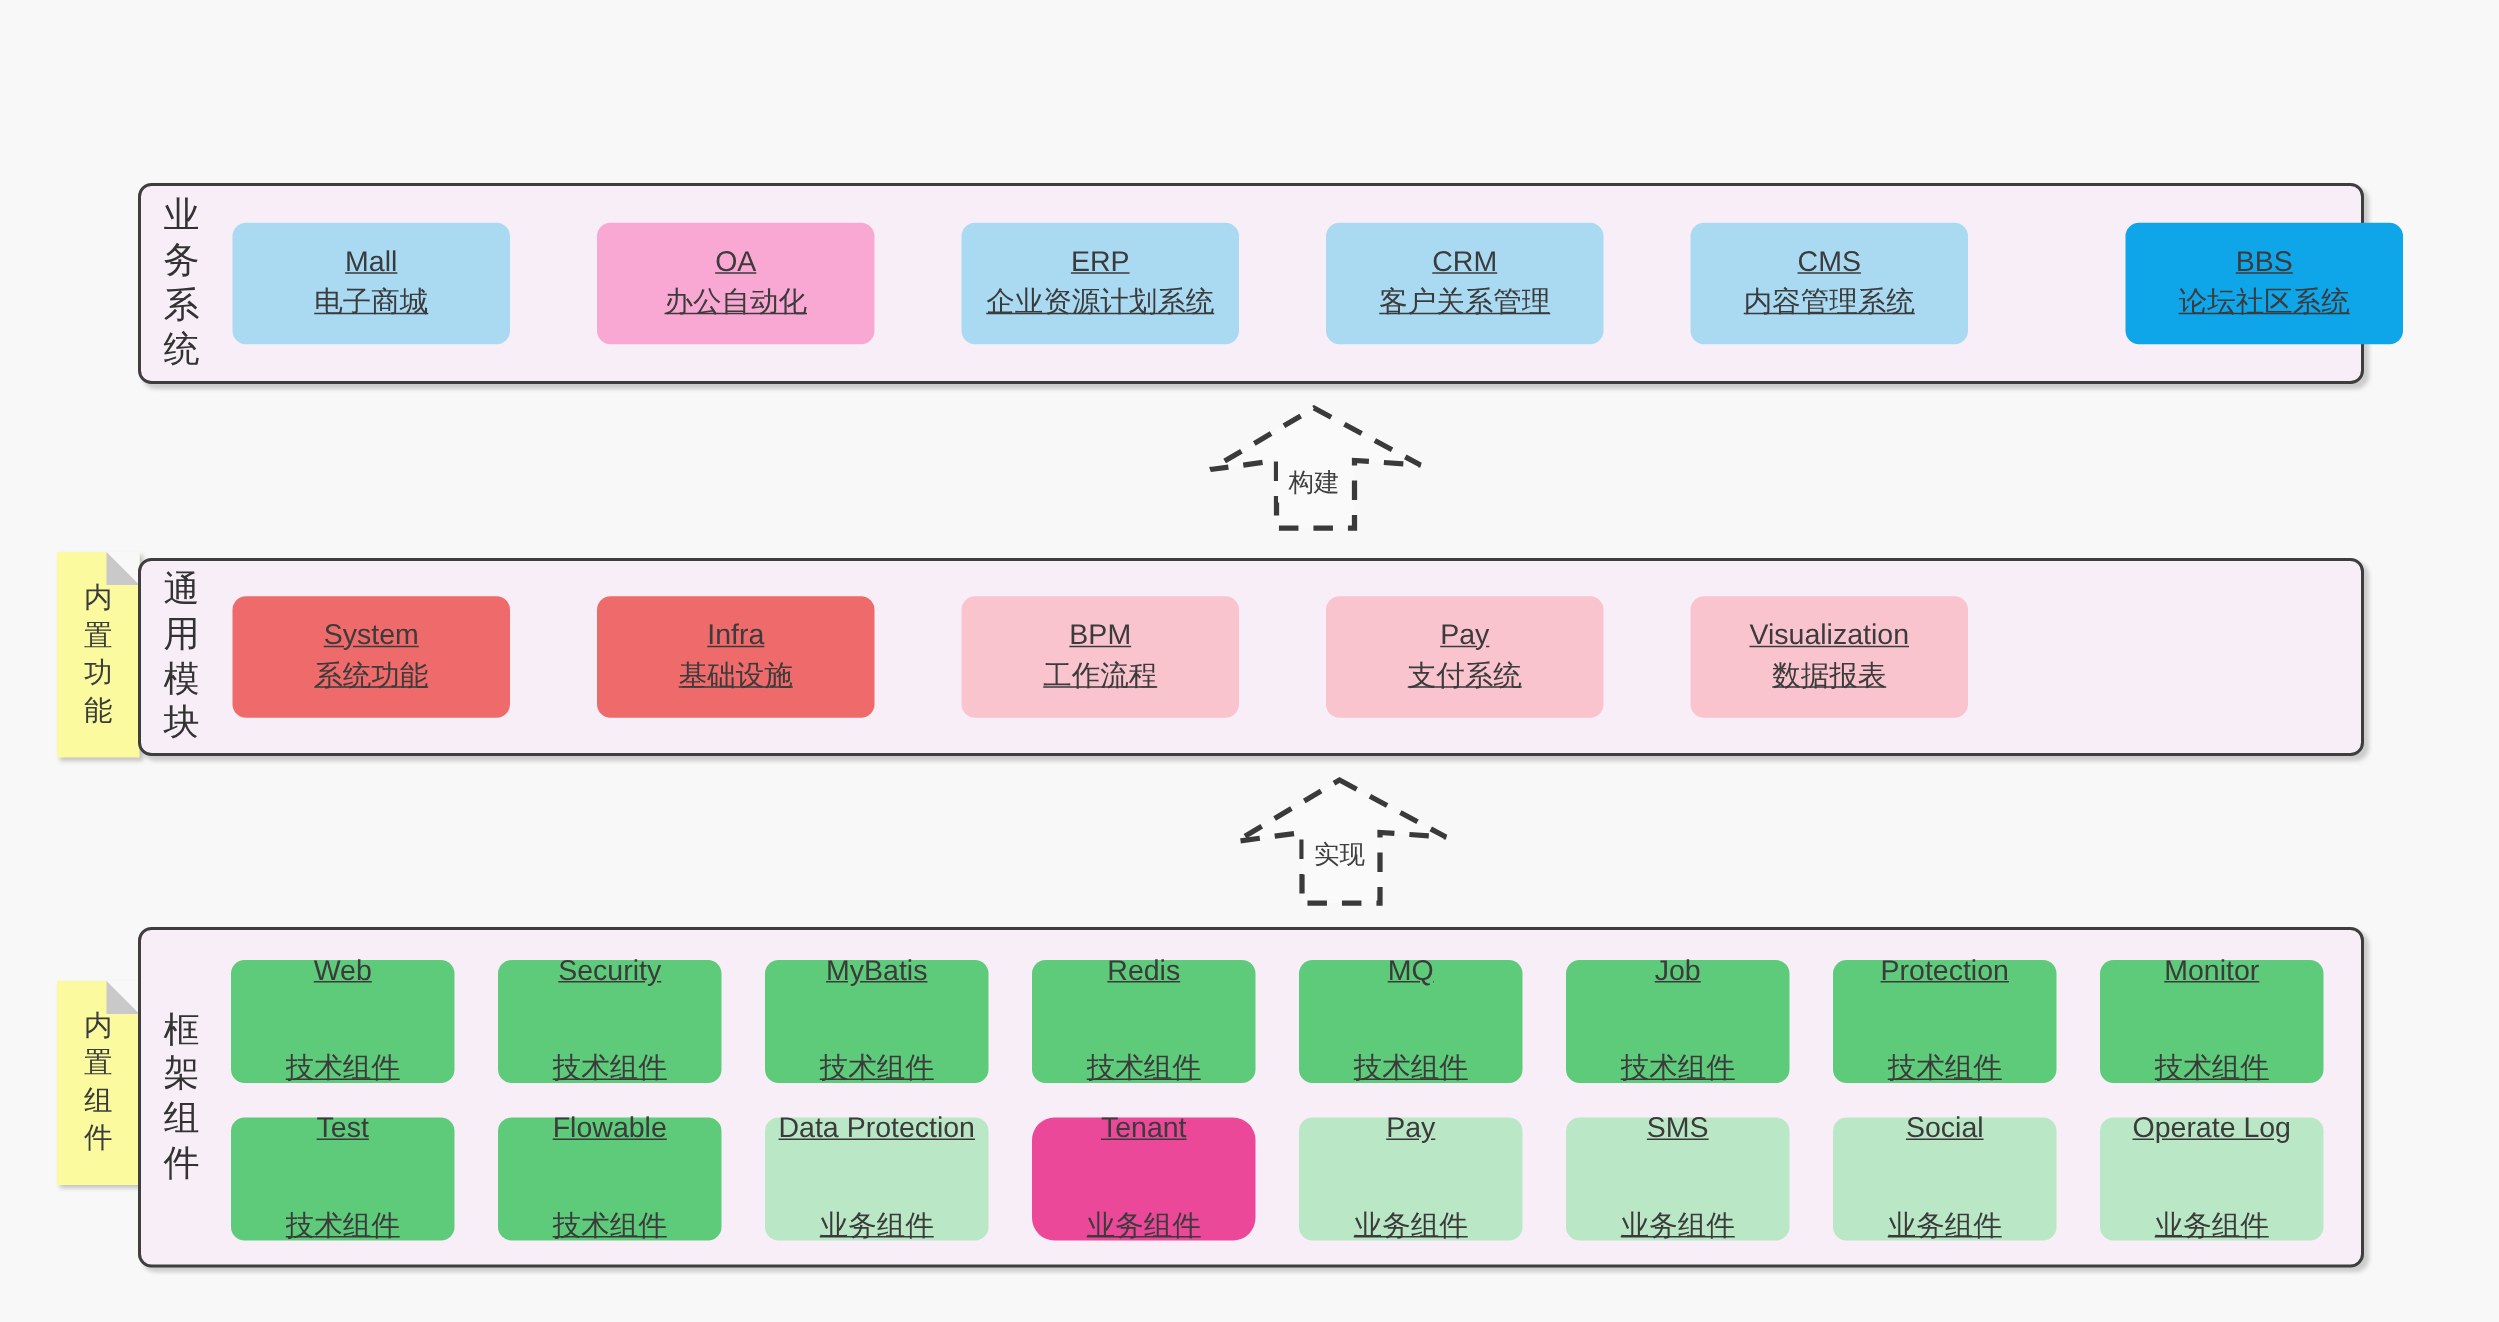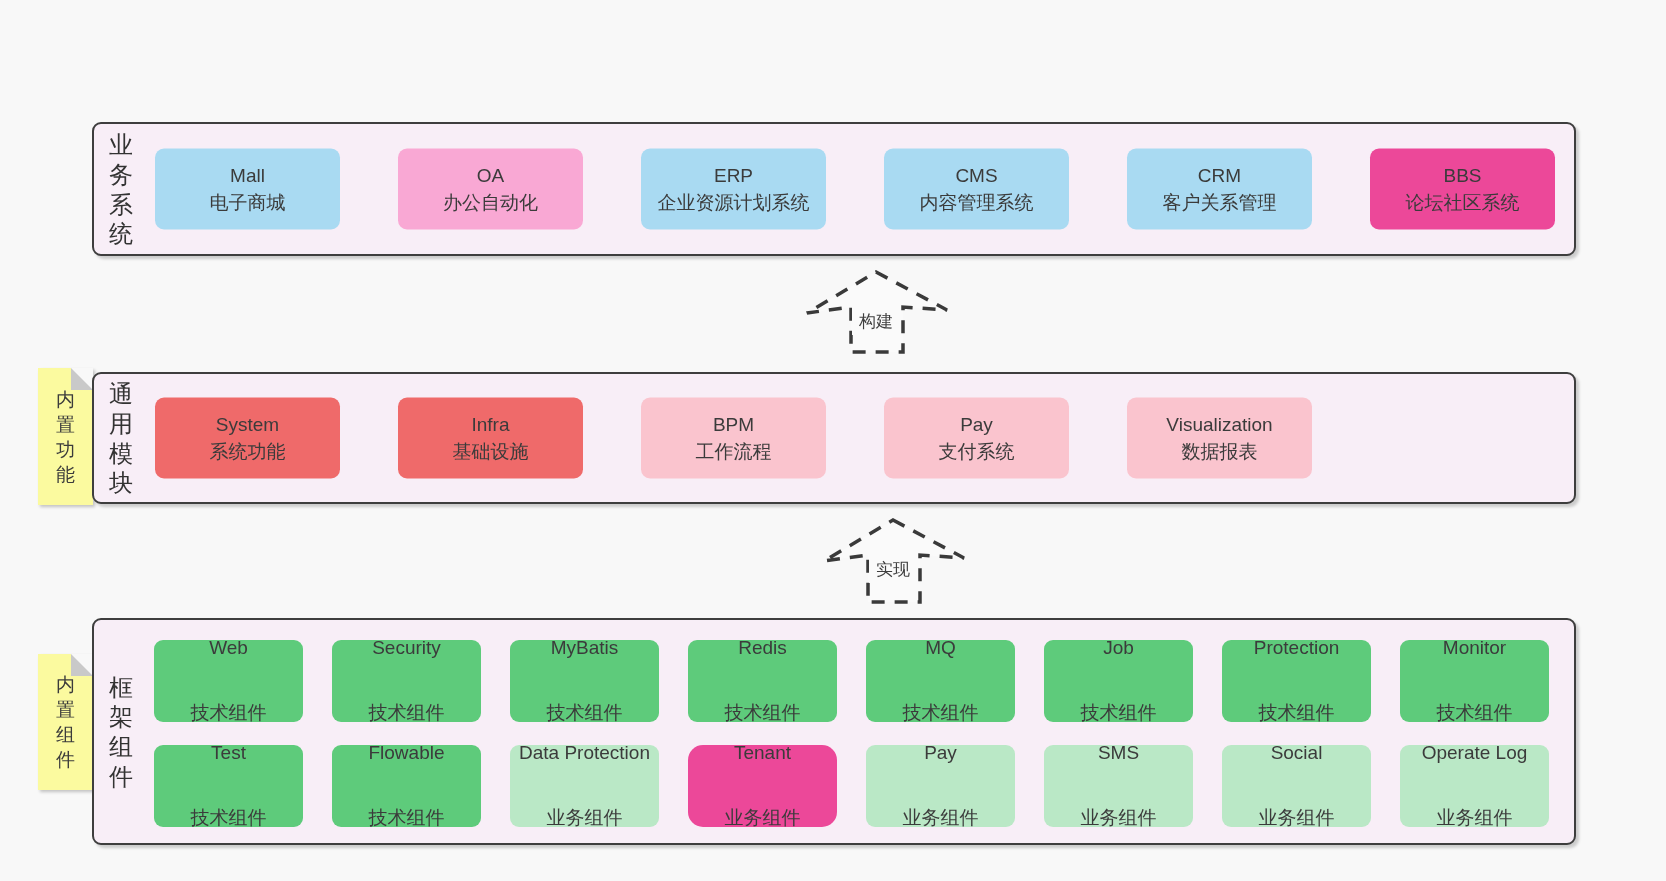--- a/index.html
+++ b/index.html
@@ -34,20 +34,21 @@
   .row-eight{left:60px;gap:29px;}
   #row-tech{top:20px;}
   #row-biz{top:125px;}
   .row-eight .box{width:149px;height:82px;line-height:1.3;gap:40px;}
 
   .box{
     border-radius:9px;box-sizing:border-box;padding:8px 6px;
     display:flex;flex-direction:column;align-items:center;justify-content:center;
     text-align:center;font-size:19px;line-height:1.42;color:#3b3b3b;
     flex:none;
+    text-decoration:underline;
   }
 
   
   .note{
     position:absolute;left:38px;width:55px;background:#fbfa9f;
     box-shadow:2px 2px 3px rgba(0,0,0,0.22);
   }
   #note-builtin-features{top:368px;height:137px;}
   #note-builtin-components{top:654px;height:136px;}
   .fold{
@@ -91,28 +92,28 @@
         </div>
         <div class="box" style="background: #f9a8d4; text-align: right;">
           <div class="box-title">OA</div>
           <div class="box-subtitle">办公自动化</div>
         </div>
         <div class="box" style="background: rgb(169, 218, 242);">
           <div class="box-title">ERP</div>
           <div class="box-subtitle">企业资源计划系统</div>
         </div>
         <div class="box" style="background: rgb(169, 218, 242);">
+          <div class="box-title">CRM</div>
+          <div class="box-subtitle">客户关系管理</div>
+        </div>
+        <div class="box" style="background: rgb(169, 218, 242);">
           <div class="box-title">CMS</div>
           <div class="box-subtitle">内容管理系统</div>
         </div>
-        <div class="box" style="background: rgb(169, 218, 242);">
-          <div class="box-title">CRM</div>
-          <div class="box-subtitle">客户关系管理</div>
-        </div>
-        <div class="box" style="background: #ec4899;">
+        <div class="box" style="background: #0ea5e9; margin-left: 47px;">
           <div class="box-title">BBS</div>
           <div class="box-subtitle">论坛社区系统</div>
         </div>
       </div>
   </section>
 
   <svg class="arrow" id="arrow-build" viewBox="0 0 165 95">
     <polygon points="81,8 152,46 108,43 108,88 56,88 56,43 12,49"></polygon>
     <rect x="57" y="41" width="48" height="30"></rect>
     <text x="81" y="63">构建</text>

